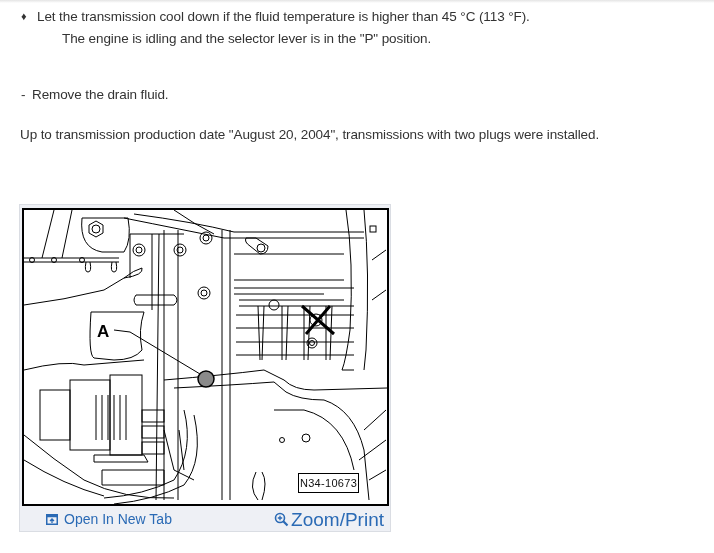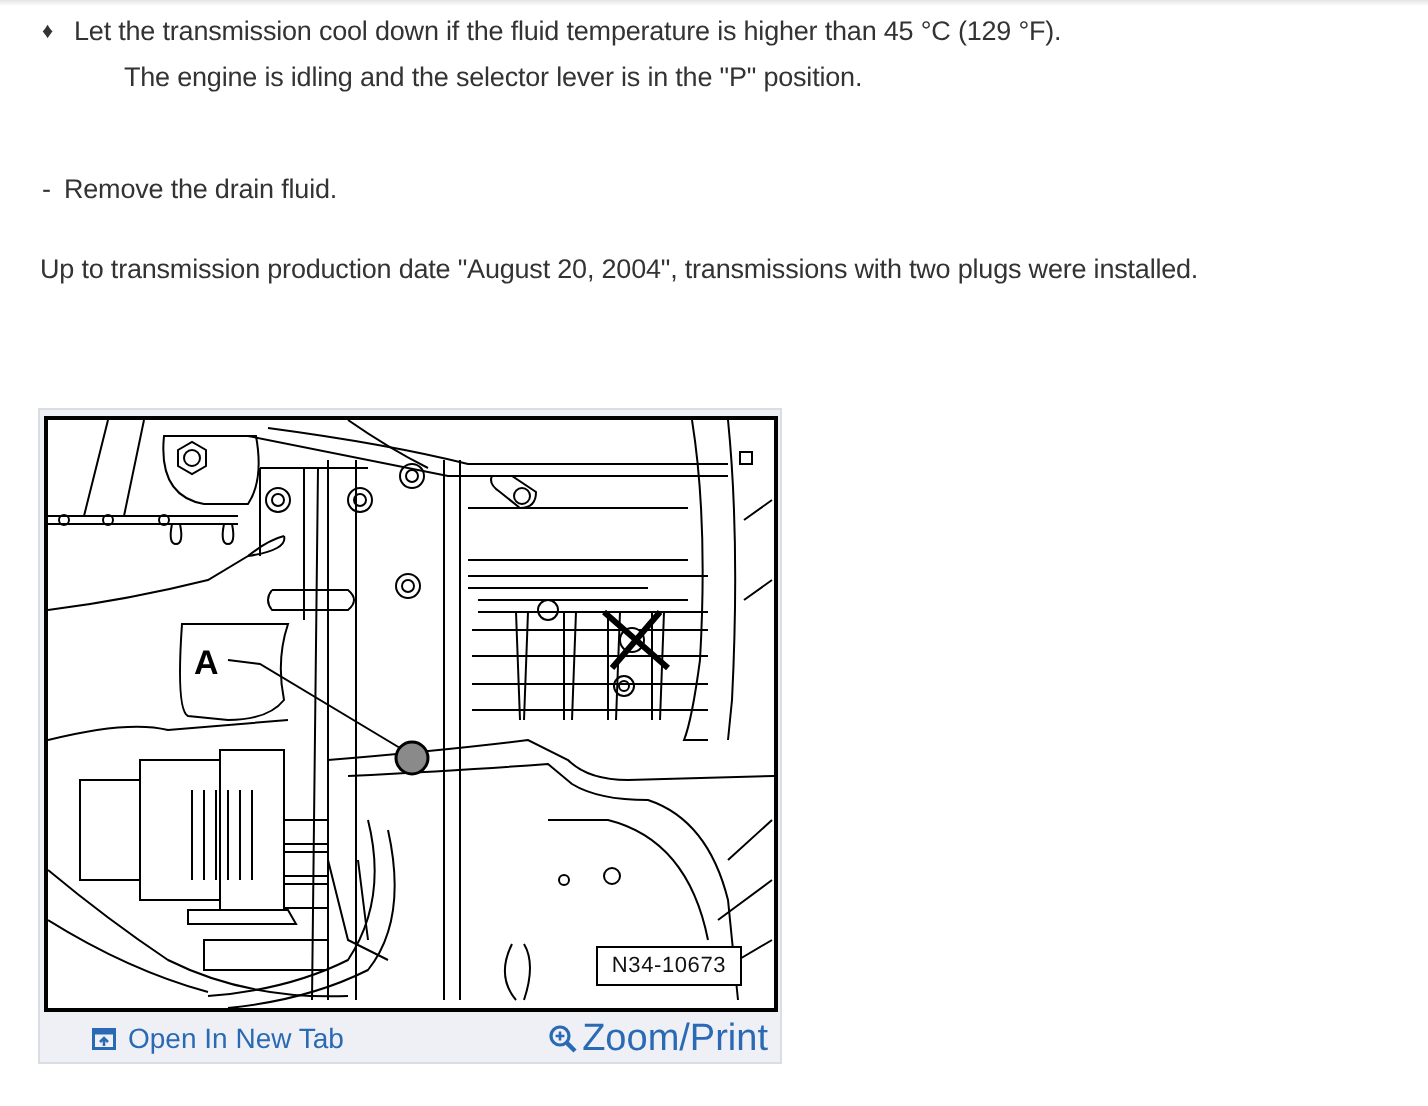--- a/index.html
+++ b/index.html
@@ -29,21 +29,21 @@
     position: absolute; left: 19px; top: 204px; width: 372px; height: 328px;
     background: #eef0f5; border: 1px solid #dadde3; box-sizing: border-box;
   }
   .figure-frame {
     position: absolute; left: 2px; top: 3px; width: 367px; height: 298px;
     background: #ffffff; border: 2px solid #000; box-sizing: border-box;
     overflow: hidden;
   }
   .figure-frame svg { position: absolute; left: 0; top: 0; }
   .ref-box {
-    position: absolute; left: 274px; top: 263px; width: 73px; height: 20px;
+    position: absolute; left: 274px; top: 263px; width: 61px; height: 20px;
     border: 1px solid #000; background: #fff; box-sizing: border-box;
     font-size: 11px; line-height: 18px; text-align: center; color: #111;
     letter-spacing: 0.3px;
   }
   .callout-a {
     position: absolute; left: 73px; top: 112px; font-weight: bold; font-size: 17px;
     color: #000; font-family: "Liberation Sans", sans-serif;
   }
   .card-footer {
     position: absolute; left: 0; top: 301px; width: 370px; height: 26px;
@@ -58,21 +58,21 @@
     cursor: pointer; display: flex; align-items: flex-end;
   }
   .zoom-link .ico { width: 15px; height: 15px; margin-right: 2px; margin-bottom: 4px; }
 </style>
 </head>
 <body>
 
 <div class="top-shadow"></div>
 
 <div class="line bullet-line">
-  <span class="glyph">♦</span><span>Let the transmission cool down if the fluid temperature is higher than 45 °C (129 °F).</span>
+  <span class="glyph">♦</span><span>Let the transmission cool down if the fluid temperature is higher than 45 °C (113 °F).</span>
 </div>
 <div class="line l2">The engine is idling and the selector lever is in the "P" position.</div>
 <div class="line l3">
   <span class="dash">-</span><span>Remove the drain fluid.</span>
 </div>
 <div class="line l4">Up to transmission production date "August 20, 2004", transmissions with two plugs were installed.</div>
 
 <div class="figure-card">
   <div class="figure-frame">
     <svg width="363" height="294" viewBox="0 0 363 294" fill="none" stroke="#000" stroke-width="1">

